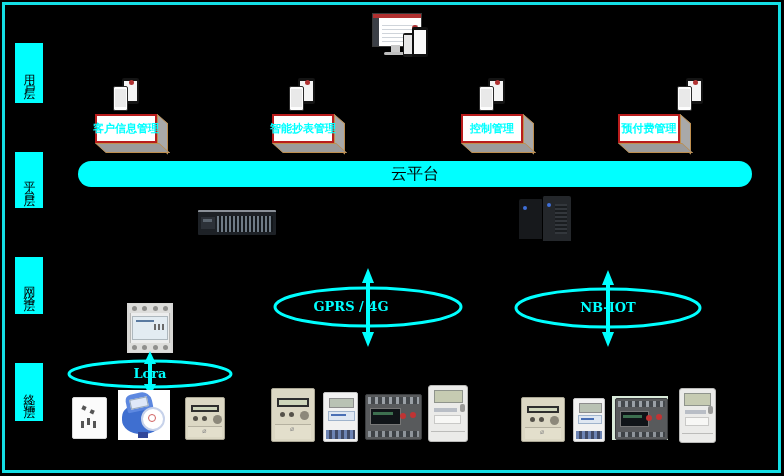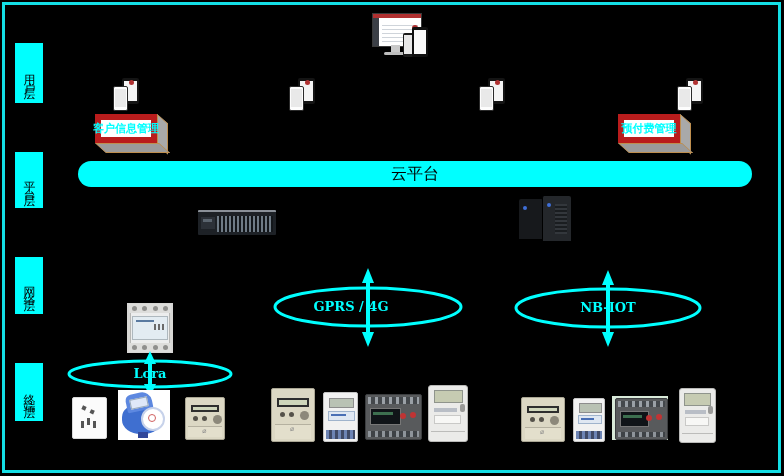--- a/index.html
+++ b/index.html
@@ -26,21 +26,21 @@
     background:#a9a9a9; border:1px solid #bf8f4f;
     transform-origin:0 0; transform:skewY(41deg);
   }
   .box3d .bottom {
     position:absolute; top:100%; left:0; width:100%; height:8px;
     background:#9b9b9b; border:1px solid #bf8f4f;
     transform-origin:0 0; transform:skewX(48deg);
   }
   .box3d .face {
     position:absolute; left:0; top:0; right:0; bottom:0; background:#ffffff;
-    border:6px solid #b91c1c; display:flex; align-items:center; justify-content:center;
+    border:2px solid #b91c1c; display:flex; align-items:center; justify-content:center;
     color:#00ffff; font-weight:bold; font-size:11px; white-space:nowrap;
   }
   
   .cloud-bar {
     position:absolute; left:78px; top:161px; width:674px; height:26px;
     background:#00ffff; border-radius:13px; color:#000;
     display:flex; align-items:center; justify-content:center; font-size:16px;
   }
   
   .devices-icon { position:absolute; width:26px; height:33px; }
@@ -213,20 +213,30 @@
     <div class="tab"></div>
       <div class="dot"></div>
       <div class="ph"></div>
   </div>
 
   <div class="box3d" style="left:95px; top:114px;">
     <div class="side"></div>
       <div class="bottom"></div>
     <div class="face">客户信息管理</div>
   </div>
+  <div class="box3d" style="left:272px; top:114px;">
+    <div class="side"></div>
+      <div class="bottom"></div>
+    <div class="face">智能抄表管理</div>
+  </div>
+  <div class="box3d" style="left:461px; top:114px;">
+    <div class="side"></div>
+      <div class="bottom"></div>
+    <div class="face">控制管理</div>
+  </div>
   <div class="box3d" style="left:618px; top:114px;">
     <div class="side"></div>
       <div class="bottom"></div>
     <div class="face">预付费管理</div>
   </div>
 
   <div class="cloud-bar">云平台</div>
 
   <div class="rack-server">
     <div class="ctrl"></div>

